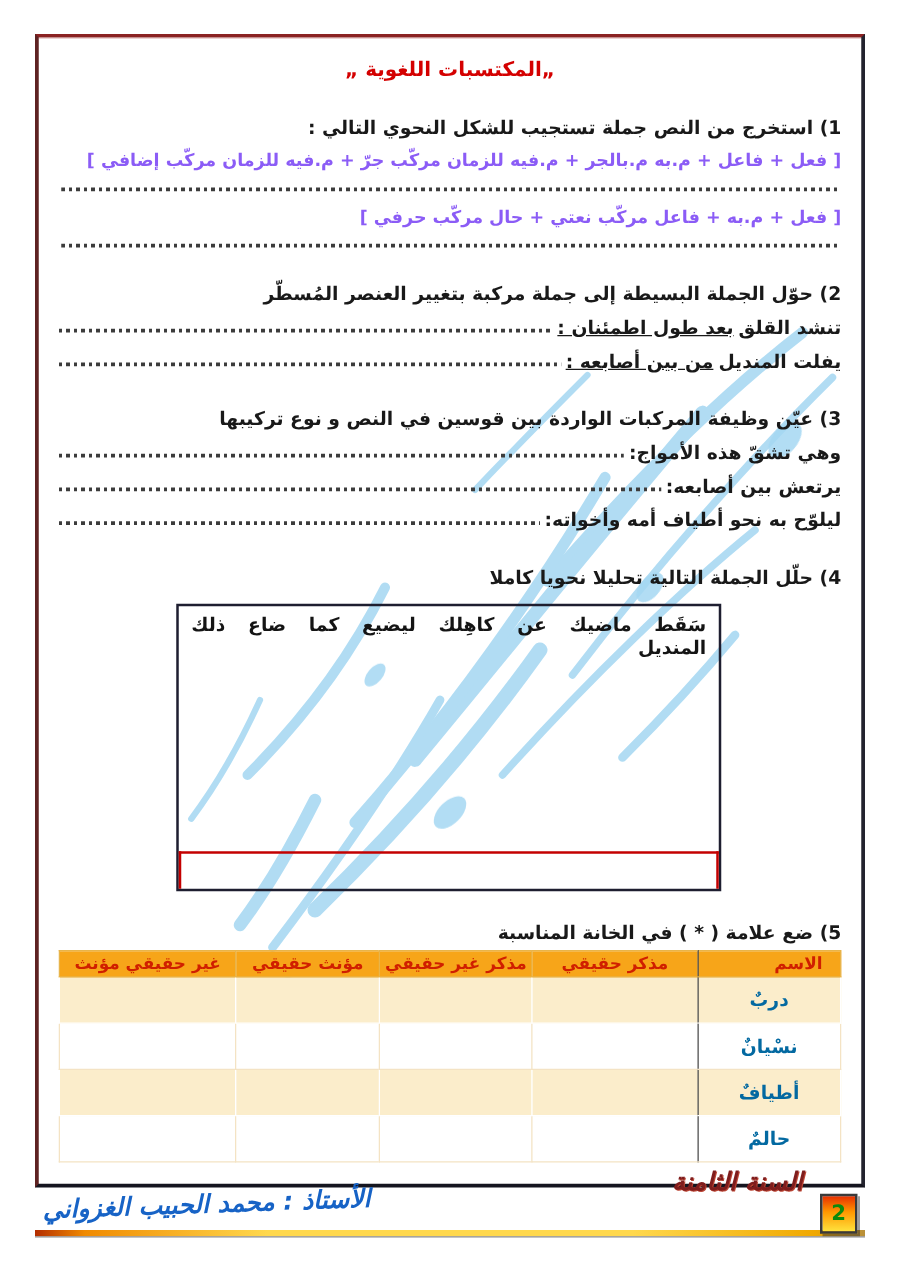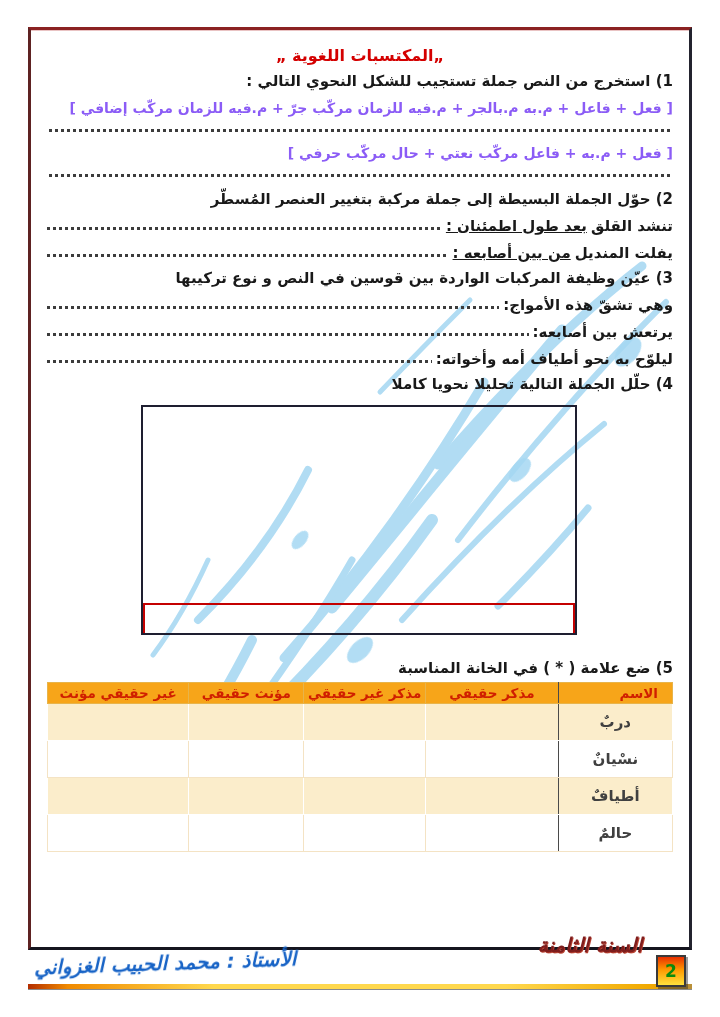--- a/index.html
+++ b/index.html
@@ -17,21 +17,21 @@
     border-top:3px solid #8b2222;border-left:3px solid #5e2222;
     border-right:3px solid #23232e;border-bottom:3px solid #15151f;
     box-shadow:inset 0 1px 0 #e9c3c3;
     box-sizing:border-box;
     padding:10px 16px 0 16px;
   }
   .title{
     text-align:center;margin-top:6px;
     color:#d40000;font-weight:bold;font-size:16px;
   }
-  .qlabel{font-weight:bold;font-size:15px;color:#191919;margin-top:7px;}
+  .qlabel{font-weight:bold;font-size:15px;color:#191919;margin-top:28px;}
   .pattern{font-weight:bold;font-size:14px;color:#8b5cf6;margin-top:10px;text-align:right;}
   .dots-full{
     height:3px;margin:13px 2px;
     background:repeating-linear-gradient(90deg,#3c3c3c 0 3px,transparent 3px 6px);
   }
   .ansline{
     display:flex;align-items:center;gap:4px;
     margin-top:9px;font-weight:bold;font-size:15px;color:#191919;
   }
   .ansline .uline{text-decoration:underline;}
@@ -61,21 +61,21 @@
   table.gender th{
     background:#f7a519;color:#d01f00;font-size:13.5px;
     padding:2px 3px;border:1px solid #e8b44a;text-align:center;
   }
   table.gender th.name-h{text-align:right;padding-right:14px;}
   table.gender td{
     height:34px;border:1px solid #ffffff;text-align:center;
   }
   table.gender tr.odd td{background:#fbedcb;}
   table.gender tr.even td{background:#ffffff;border:1px solid #f4e3c4;}
-  td.rowlabel{color:#404040;font-size:15px;}
+  td.rowlabel{color:#0369a1;font-size:15px;}
   .name-div{border-left:1.5px solid #4a4a4a !important;}
   
   .teacher{
     position:absolute;left:34px;top:951px;z-index:2;
     color:#1763c6;font-size:20px;font-weight:bold;font-style:italic;
     transform:rotate(-2deg);direction:rtl;
   }
   .grade{
     position:absolute;right:78px;top:933px;z-index:2;
     color:#7f1d1d;font-size:20px;font-weight:bold;font-style:italic;
@@ -152,20 +152,21 @@
     <span>يرتعش بين أصابعه:</span>
     <span class="filler"></span>
   </div>
   <div class="ansline">
     <span>ليلوّح به نحو أطياف أمه وأخواته:</span>
     <span class="filler"></span>
   </div>
 
   <div class="qlabel">4) حلّل الجملة التالية تحليلا نحويا كاملا</div>
   <div class="analysis-box">
+    <div class="analysis-sentence">سَقَط ماضيك عن كاهِلك ليضيع كما ضاع ذلك المنديل</div>
     <div class="red-strip"></div>
   </div>
 
   <div class="qlabel q5-label">5) ضع علامة ( * ) في الخانة المناسبة</div>
 
   <table class="gender">
     <colgroup>
       <col style="width:18.3%">
         <col style="width:21.2%">
         <col style="width:19.5%">

